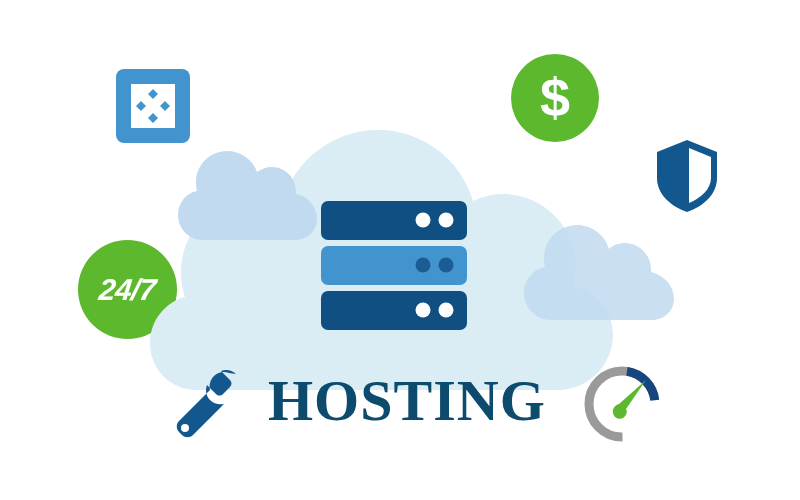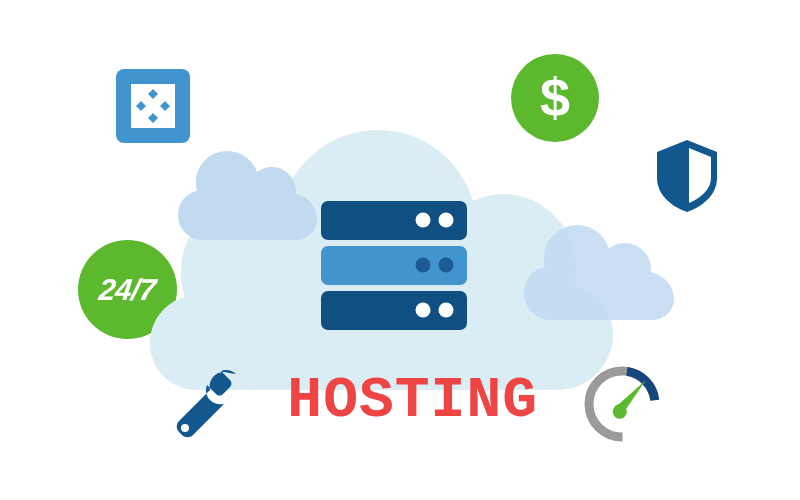--- a/index.html
+++ b/index.html
@@ -32,26 +32,26 @@
   #server-group  { z-index: 4; }
   #badges-group  { z-index: 6; }
   #wordmark      { z-index: 5; }
 
   
   .wordmark-text {
     position: absolute;
     left: 268px;
     top: 372px;
     width: 270px;
-    text-align: right;
-    font-family: Liberation Mono, monospace;
+    text-align: left;
+    font-family: Liberation Serif, serif;
     font-weight: bold;
     font-size: 58px;
     letter-spacing: 1px;
-    color: #ef4444;
+    color: #0c4a6e;
     line-height: 58px;
     white-space: nowrap;
   }
 
   
   .badge-circle {
     position: absolute;
     border-radius: 50%;
     background: #5cb82d;
     display: flex;

